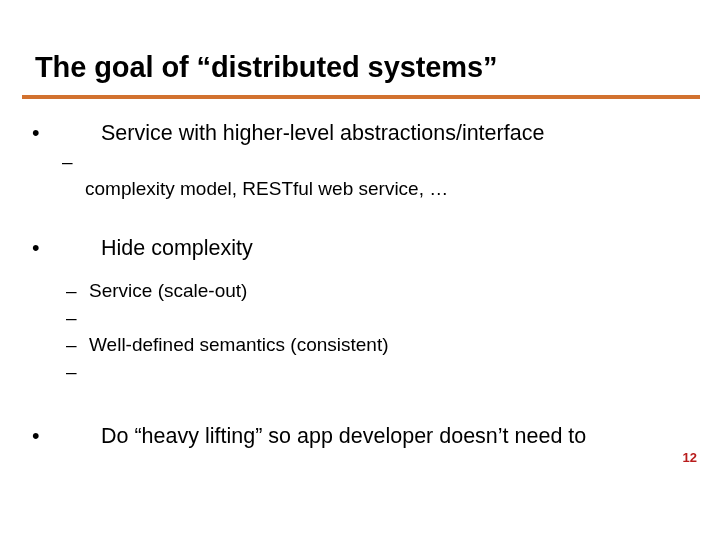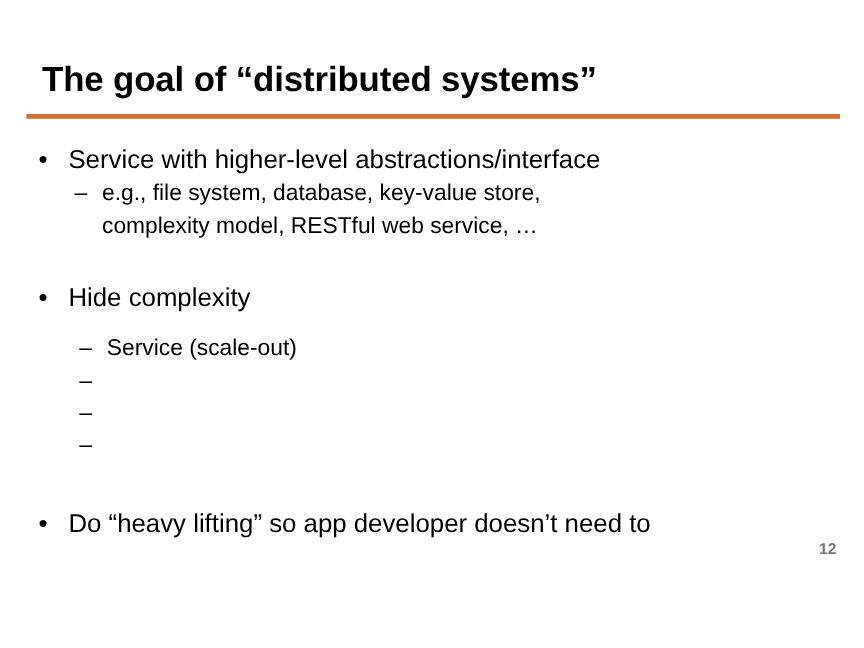--- a/index.html
+++ b/index.html
@@ -69,20 +69,21 @@
   }
   .lvl1 .marker {
     position: absolute;
     left: 32px;
     top: 0;
     font-size: 21.5px;
     line-height: 30px;
   }
   .lvl1 .txt {
     display: block;
+    margin-left: 44px;
   }
 
   
   .lvl2 {
     position: relative;
     padding-left: 85px;
     font-size: 19px;
     line-height: 27px;
     color: #000000;
     min-height: 27px;
@@ -122,21 +123,21 @@
   .gap-md { height: 14px; }
   .gap-xl { height: 36px; }
 
   
   .page-number {
     position: absolute;
     right: 23px;
     bottom: 11px;
     font-size: 13px;
     font-weight: bold;
-    color: #737373;
+    color: #b91c1c;
     line-height: 15px;
   }
 </style>
 </head>
 <body>
 
 <div class="slide">
 
   <div class="slide-title">The goal of “distributed systems”</div>
 
@@ -144,21 +145,20 @@
 
   <div class="body-content">
 
     <div class="blk">
       <div class="lvl1">
         <span class="marker">•</span>
         <span class="txt">Service with higher-level abstractions/interface</span>
       </div>
       <div class="lvl2">
         <span class="marker">–</span>
-        <span class="txt">e.g., file system, database, key-value store,</span>
       </div>
       <div class="lvl2">
         <span class="txt">complexity model, RESTful web service, …</span>
       </div>
     </div>
 
     <div class="gap-lg"></div>
 
     <div class="blk">
       <div class="lvl1">
@@ -168,20 +168,21 @@
       <div class="gap-md"></div>
       <div class="lvl2b">
         <span class="marker">–</span>
         <span class="txt">Service (scale-out)</span>
       </div>
       <div class="lvl2b">
         <span class="marker">–</span>
       </div>
       <div class="lvl2b">
         <span class="marker">–</span>
+        <span class="txt">Well-defined semantics (consistent)</span>
       </div>
       <div class="lvl2b">
         <span class="marker">–</span>
       </div>
     </div>
 
     <div class="gap-xl"></div>
 
     <div class="blk">
       <div class="lvl1">

